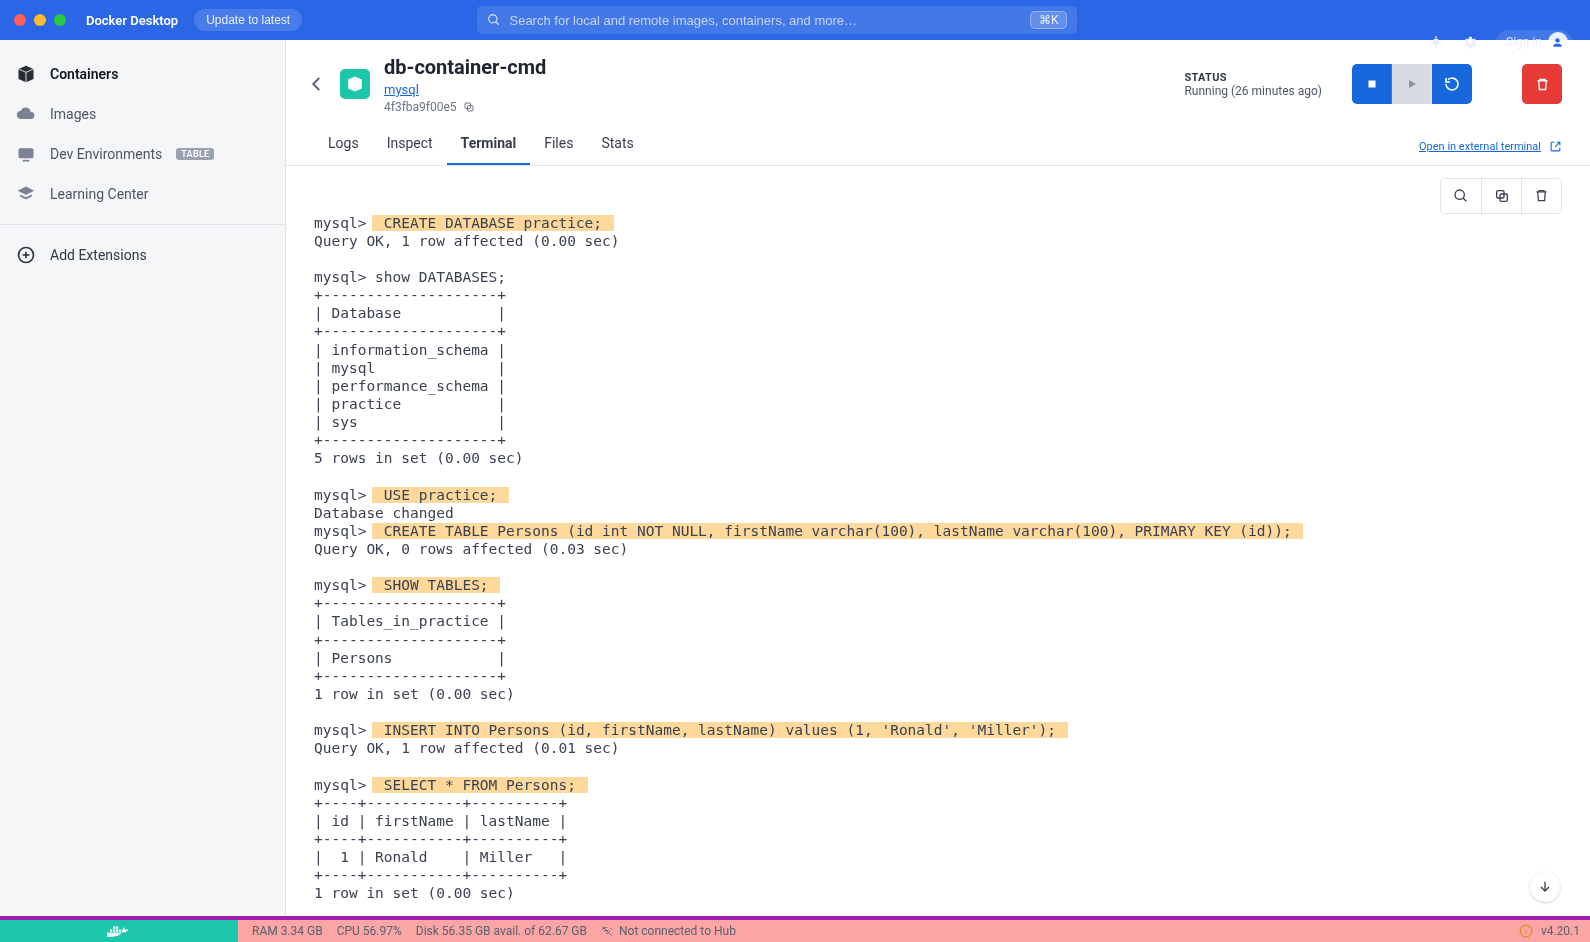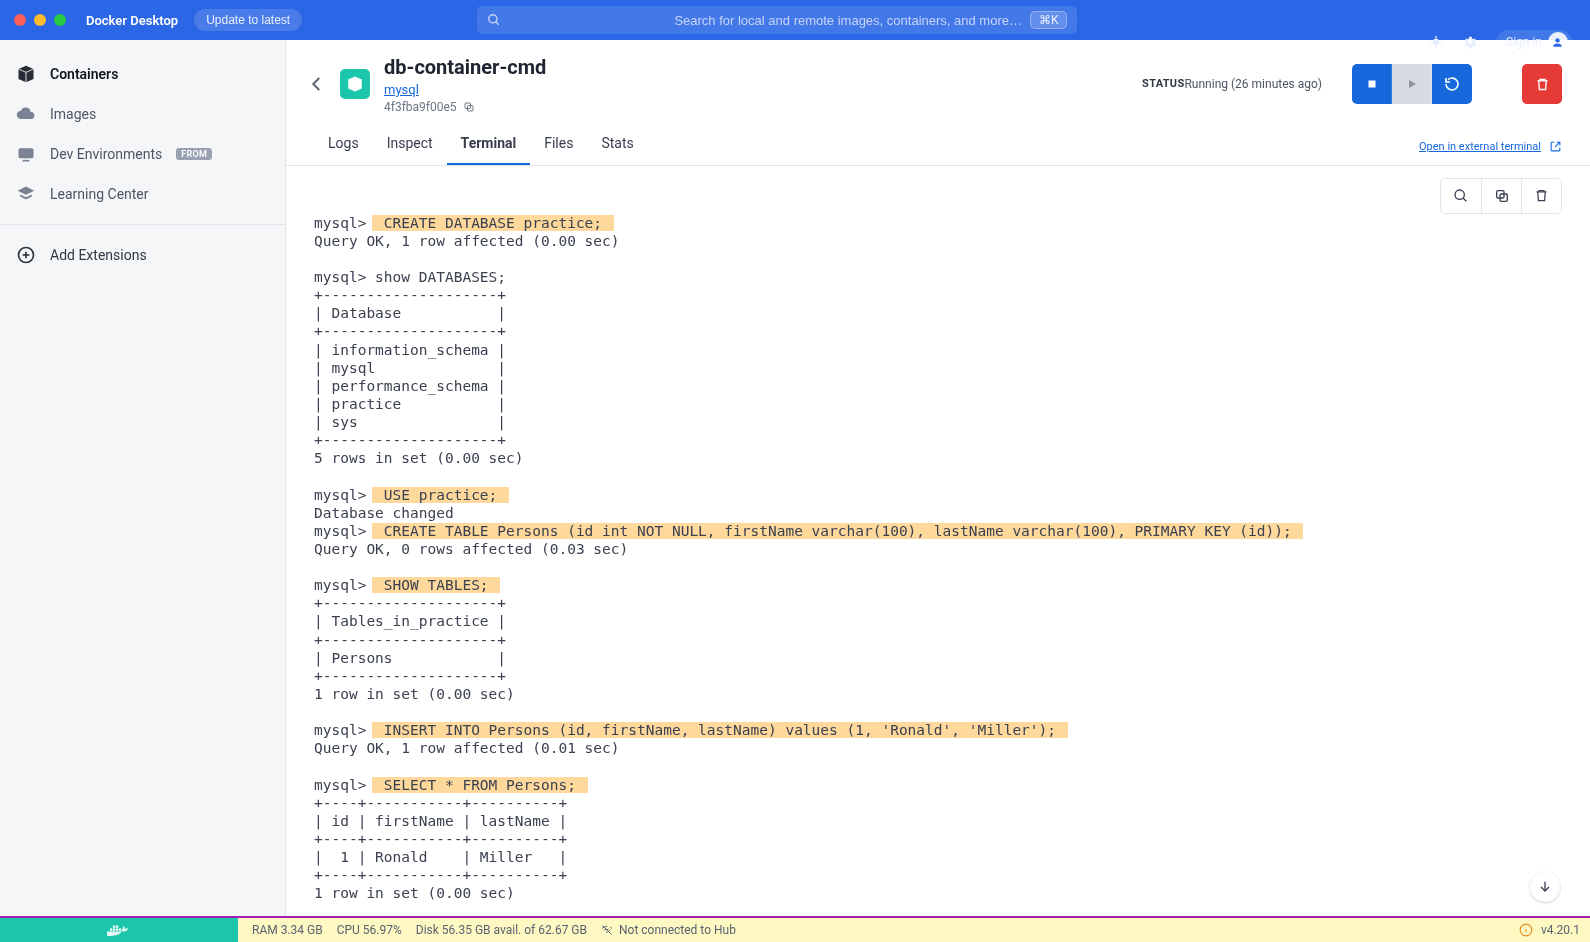--- a/index.html
+++ b/index.html
@@ -51,21 +51,20 @@
       padding: 0 10px;
       gap: 8px;
     }
     .search-wrap input {
       flex: 1;
       background: none;
       border: none;
       outline: none;
       color: #e8efff;
       font-size: 13px;
-      text-align: right;
     }
     .search-wrap input::placeholder { color: #c7d4f8; }
     .kbd {
       background: rgba(255,255,255,0.18);
       border: 1px solid rgba(255,255,255,0.3);
       border-radius: 5px;
       padding: 1px 8px;
       font-size: 12px;
       color: #e8efff;
     }
@@ -144,21 +143,21 @@
       width: 30px; height: 30px;
       background: #1cc6aa;
       border-radius: 5px;
       display:flex;align-items:center;justify-content:center;color:#fff;
     }
     .container-titles { display: flex; flex-direction: column; line-height: 1.35; }
     .container-name { font-size: 20px; font-weight: 700; }
     .container-image { color: #1668dc; text-decoration: underline; font-size: 13px; cursor: pointer; }
     .container-hash { color: #6d7484; font-size: 12px; display:flex; align-items:center; gap:6px; }
     .header-right { margin-left: auto; display: flex; align-items: center; gap: 18px; }
-    .status-block { display: flex; flex-direction: row; margin-right: 12px; }
+    .status-block { display: flex; flex-direction: column; margin-right: 12px; }
     .status-label { font-size: 11px; font-weight: 700; letter-spacing: 0.3px; color: #303844; }
     .status-text { font-size: 12px; color: #4e5564; }
     .action-btn {
       width: 40px; height: 40px;
       border: none;
       background: #1668dc;
       color: #fff;
       display: flex; align-items: center; justify-content: center;
       cursor: pointer;
     }
@@ -248,22 +247,22 @@
       background: #fff;
       box-shadow: 0 1px 3px rgba(0,0,0,0.2);
       display:flex;align-items:center;justify-content:center;
       color:#3a404f;
       cursor:pointer;
     }
 
     
     .footer {
       height: 26px;
-      border-top: 2px solid #a21caf;
-      background: #fef9c3;
+      border-top: 4px solid #a21caf;
+      background: #fca5a5;
       display: flex;
       align-items: center;
       font-size: 12px;
       color: #5a6170;
     }
     .footer-left {
       width: 238px;
       height: 100%;
       background: #1cc6aa;
       display: flex;
@@ -346,21 +345,21 @@
       <span>Images</span>
     </div>
     <div class="nav-item">
       <span class="nav-ico">
         <svg width="20" height="20" viewBox="0 0 24 24" fill="currentColor">
             <rect x="3" y="5" width="18" height="12" rx="2"></rect>
             <rect x="8" y="19" width="8" height="2"></rect>
           </svg>
       </span>
       <span>Dev Environments</span>
-      <span class="badge">FROM</span>
+      <span class="badge">TABLE</span>
     </div>
     <div class="nav-item">
       <span class="nav-ico">
         <svg width="20" height="20" viewBox="0 0 24 24" fill="currentColor">
             <path d="M12 3L2 8l10 5 10-5-10-5zm0 13l-7-3.5V15l7 3.5 7-3.5v-2.5L12 16z"></path>
           </svg>
       </span>
       <span>Learning Center</span>
     </div>
 

